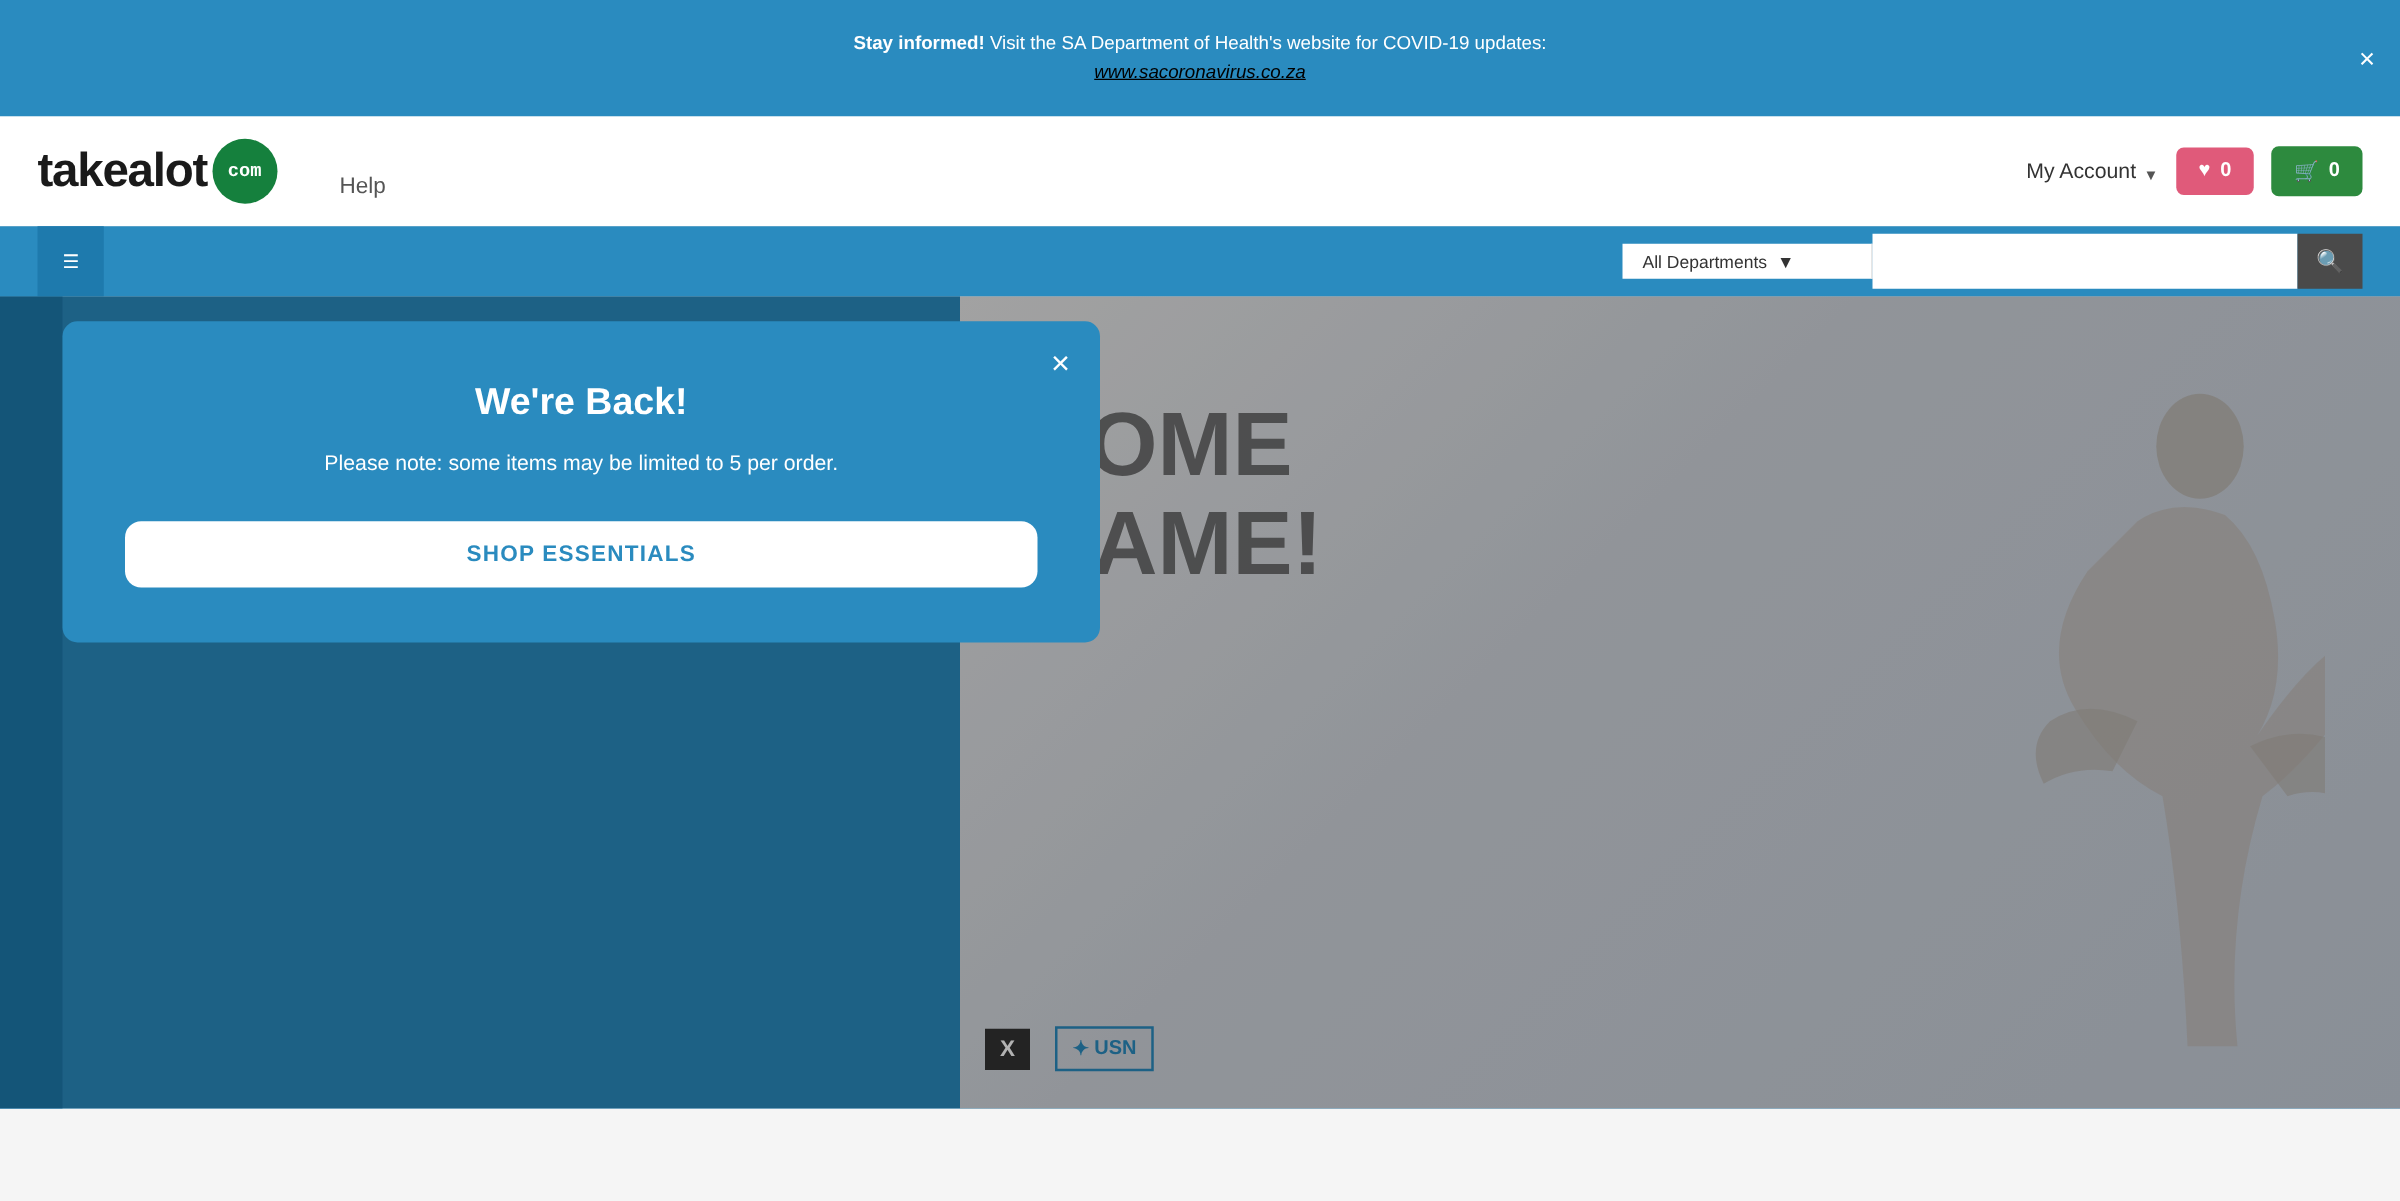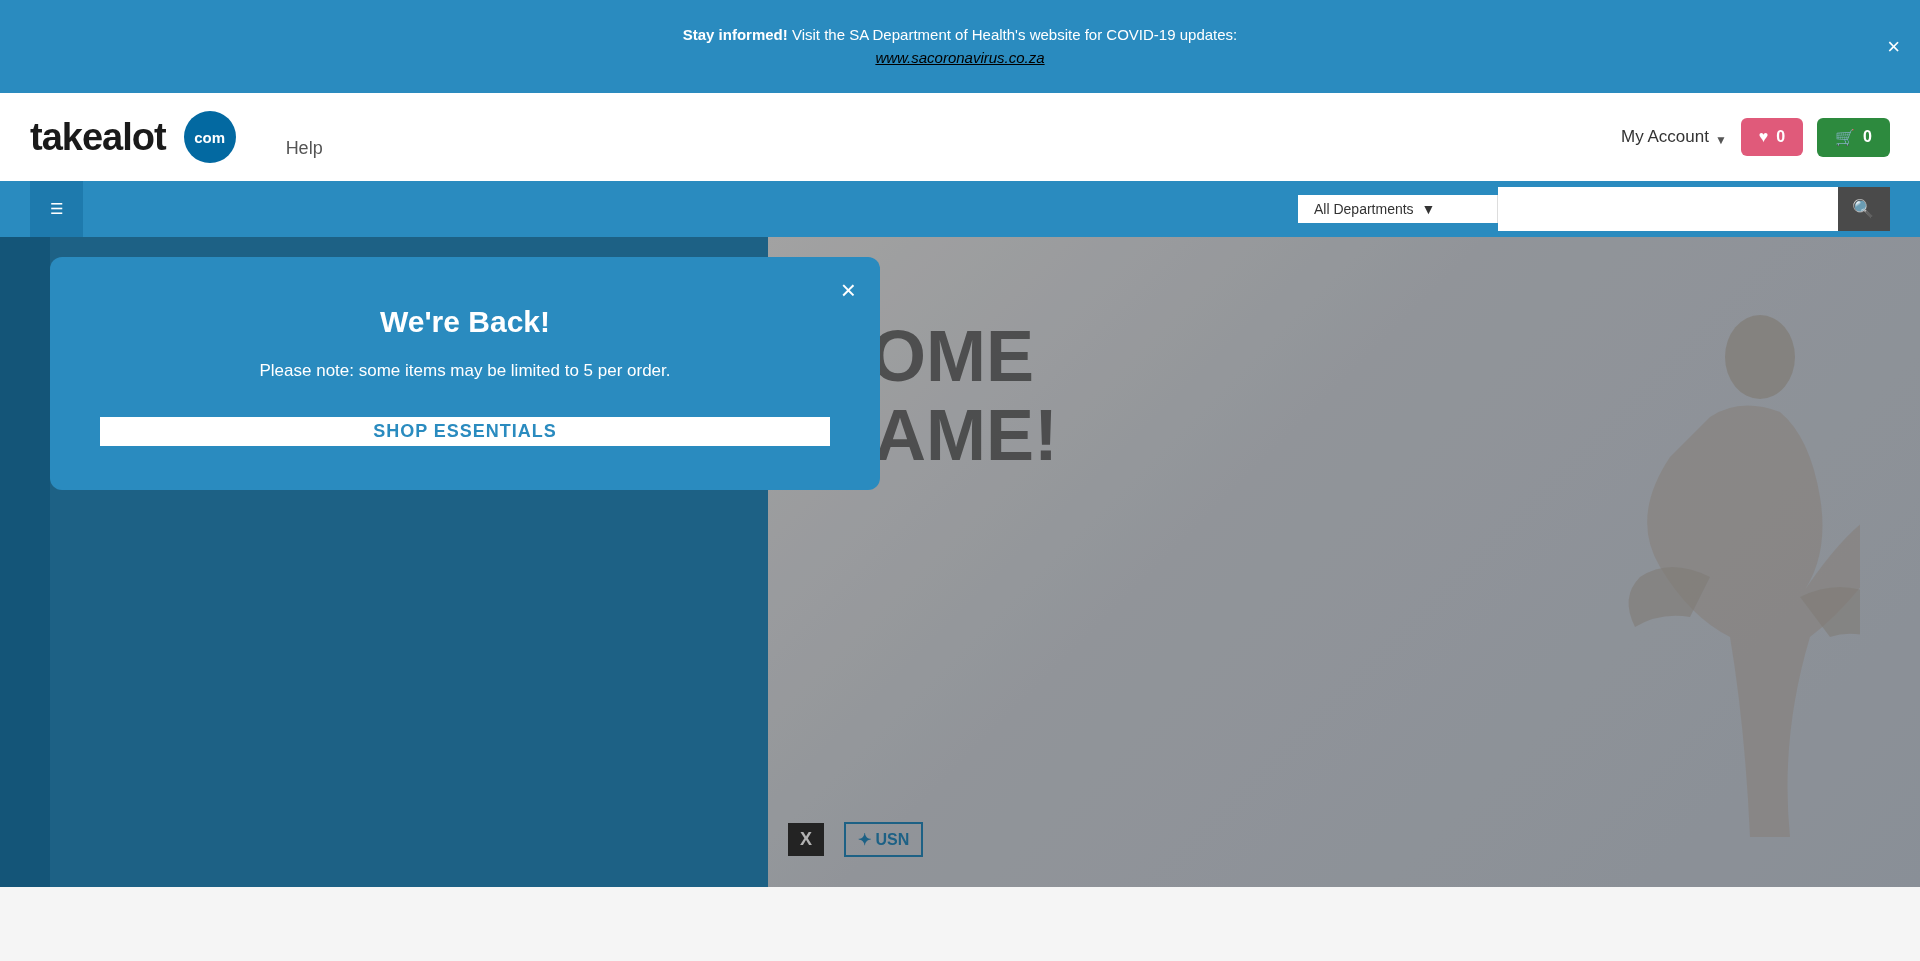--- a/index.html
+++ b/index.html
@@ -38,41 +38,42 @@
       background: white;
       padding: 18px 30px;
       display: flex;
       align-items: center;
       gap: 40px;
       box-shadow: 0 1px 3px rgba(0,0,0,0.1);
     }
     .logo {
       display: flex;
       align-items: center;
-      gap: 16px;
+      gap: 2px;
       text-decoration: none;
     }
     .logo-text {
       font-size: 38px;
       font-weight: 900;
       color: #1a1a1a;
       letter-spacing: -1px;
     }
     .logo-com {
-      background: #0369a1;
+      background: #15803d;
       color: white;
       border-radius: 50%;
       width: 52px;
       height: 52px;
       display: flex;
       align-items: center;
       justify-content: center;
       font-size: 15px;
       font-weight: bold;
       margin-left: 2px;
+      font-family: Liberation Mono, monospace;
     }
     .header-help {
       color: #555;
       font-size: 18px;
       text-decoration: none;
       margin-left: 10px;
       margin-top: 22px;
     }
     .header-right {
       margin-left: auto;
@@ -289,22 +290,22 @@
     }
     .modal-note {
       font-size: 17px;
       margin-bottom: 36px;
       color: white;
     }
     .modal-btn {
       background: white;
       color: #2a8bbf;
       border: none;
-      border-radius: 0;
-      padding: 4px 0;
+      border-radius: 13px;
+      padding: 16px 0;
       width: 100%;
       font-size: 18px;
       font-weight: 900;
       letter-spacing: 1px;
       cursor: pointer;
       text-transform: uppercase;
     }
 
     
     .left-banner {

